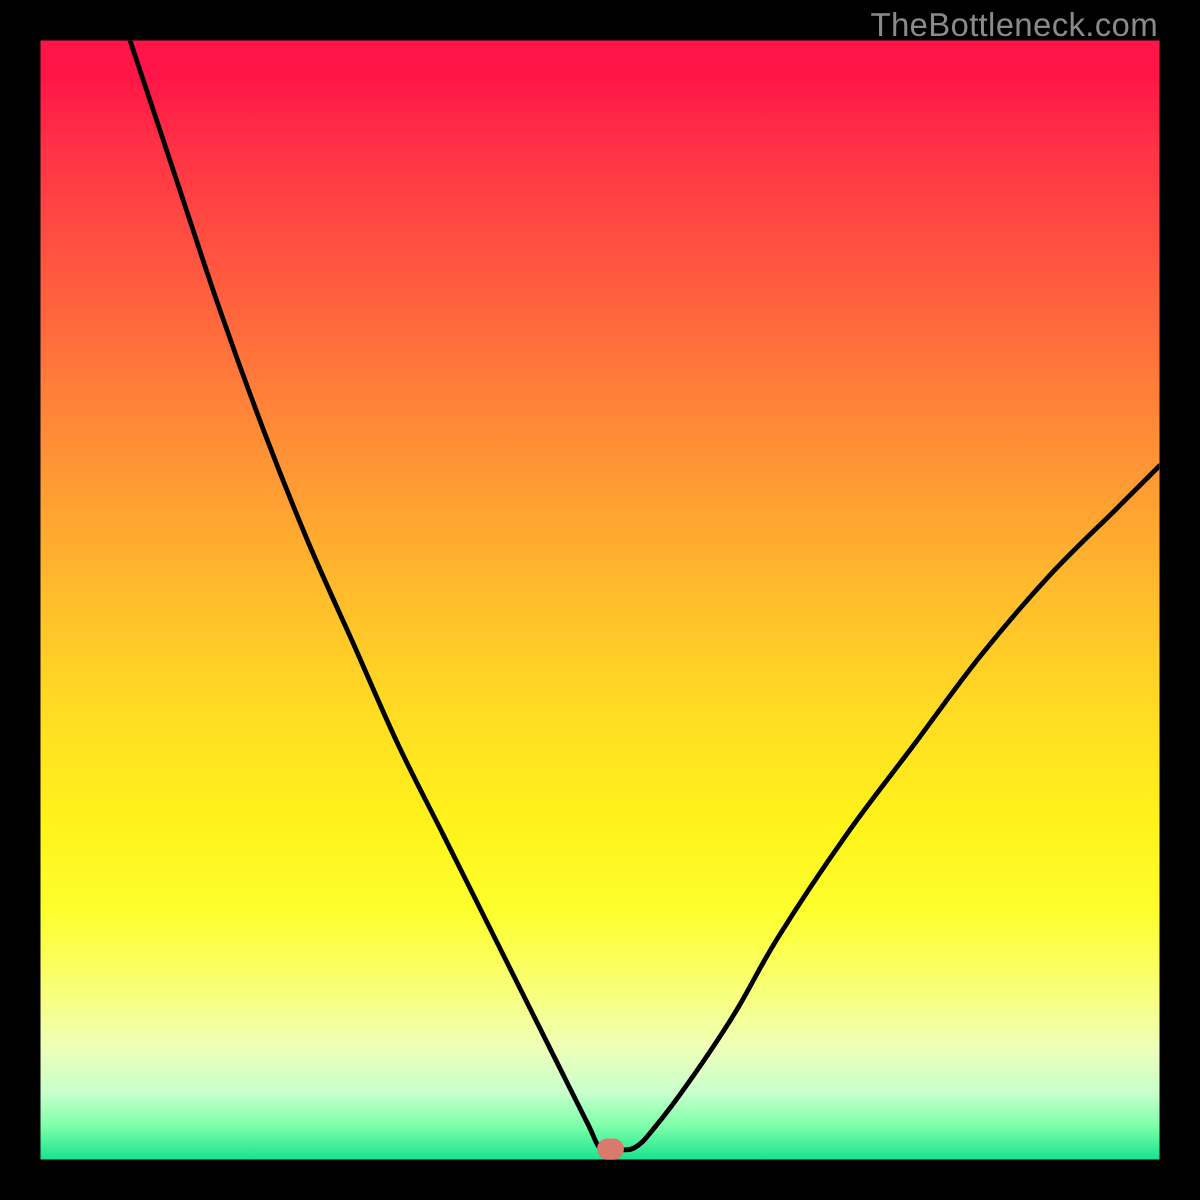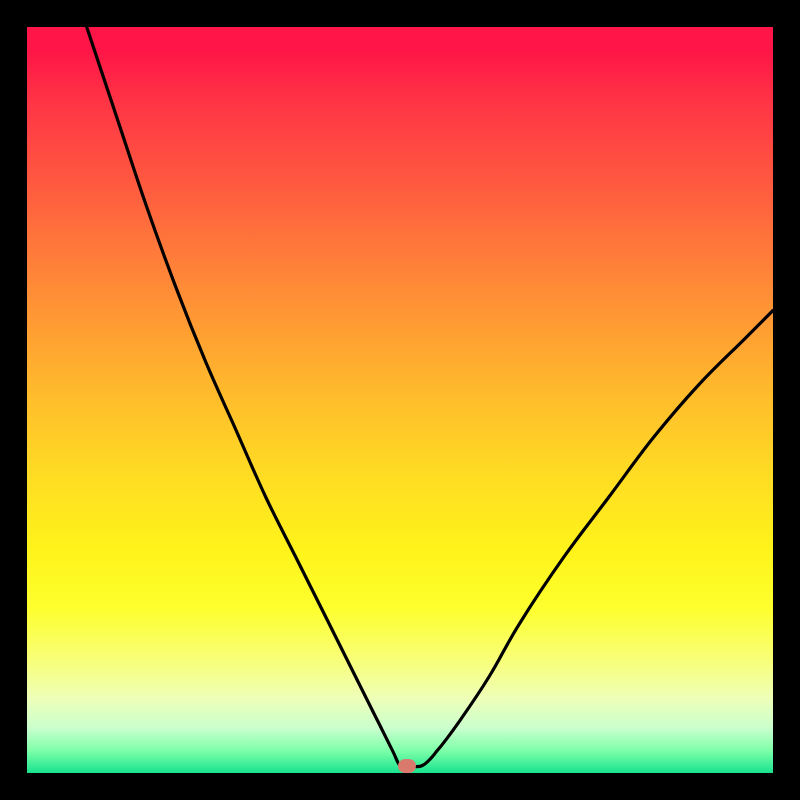--- a/index.html
+++ b/index.html
@@ -74,13 +74,14 @@
 <div class="frame">
   <div class="plot">
 
     <svg class="curve" viewBox="0 0 746 746" preserveAspectRatio="none">
       <path id="curve-path" d="M 59.7 0.0 C 65.1 16.1, 78.8 57.3, 89.5 89.5 C 100.3 121.7, 108.6 148.2, 119.4 179.0 C 130.1 209.9, 138.5 232.9, 149.2 261.1 C 159.9 289.3, 168.3 310.2, 179.0 335.7 C 189.8 361.2, 198.1 378.7, 208.9 402.8 C 219.6 427.0, 228.0 447.2, 238.7 470.0 C 249.5 492.8, 257.8 508.2, 268.6 529.7 C 279.3 551.1, 287.7 567.9, 298.4 589.3 C 309.1 610.8, 318.8 630.2, 328.2 649.0 C 337.6 667.8, 343.9 680.4, 350.6 693.8 C 357.3 707.2, 361.5 715.6, 365.5 723.6 C 369.6 731.7, 370.3 735.9, 373.0 738.5 C 375.7 741.2, 376.4 738.5, 380.5 738.5 C 384.5 738.5, 390.0 741.2, 395.4 738.5 C 400.8 735.9, 403.6 731.7, 410.3 723.6 C 417.0 715.6, 423.3 707.2, 432.7 693.8 C 442.1 680.4, 451.8 666.5, 462.5 649.0 C 473.3 631.6, 478.9 618.3, 492.4 596.8 C 505.8 575.3, 521.0 552.5, 537.1 529.7 C 553.2 506.8, 565.8 491.5, 581.9 470.0 C 598.0 448.5, 610.5 430.4, 626.6 410.3 C 642.8 390.2, 655.3 375.5, 671.4 358.1 C 687.5 340.6, 702.7 326.7, 716.2 313.3 C 729.6 299.9, 740.6 288.9, 746.0 283.5" fill="none" stroke="#000" stroke-width="3.2" stroke-linecap="round" stroke-linejoin="round"></path>
     </svg>
 
     <div class="marker" id="marker" style="left: 380.46px; top: 738.54px;"></div>
   </div>
 
+  <div class="watermark">TheBottleneck.com</div>
 </div>
 
 </body></html>

